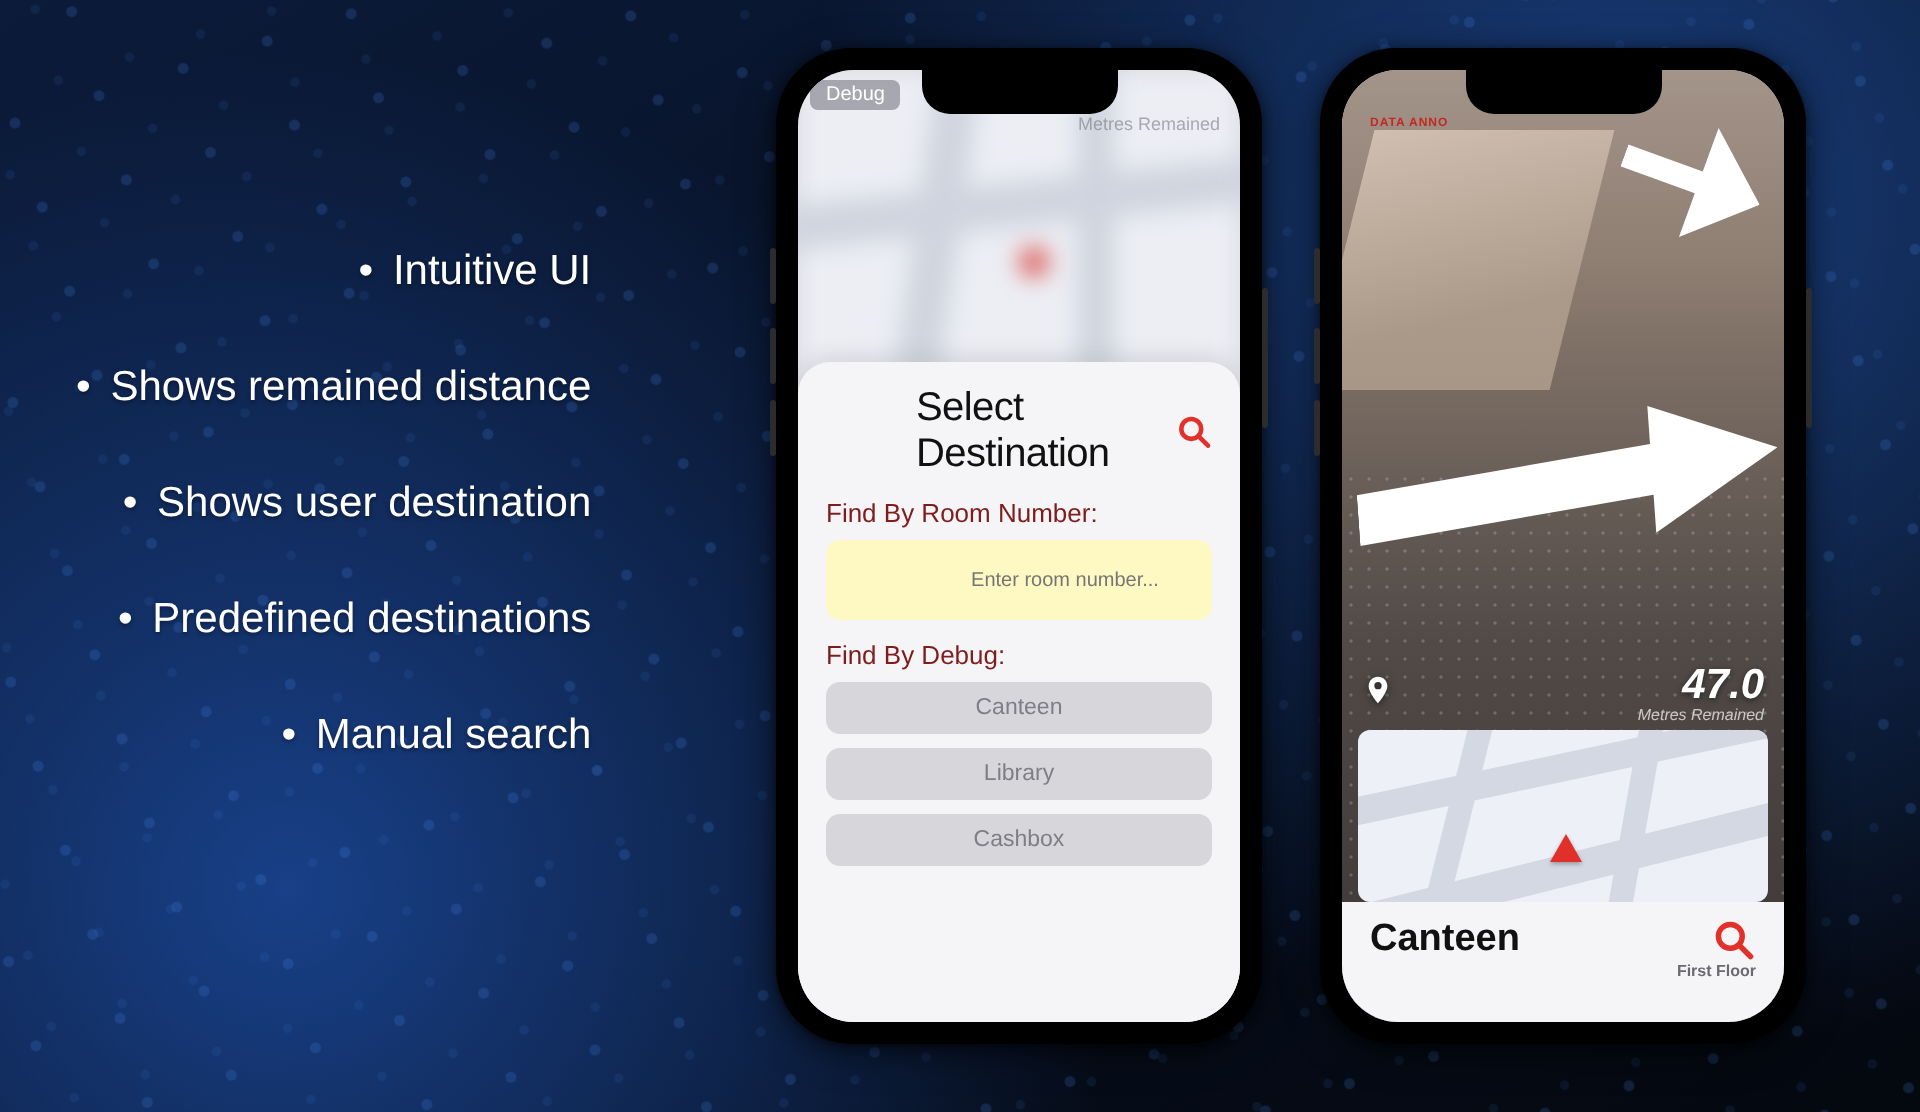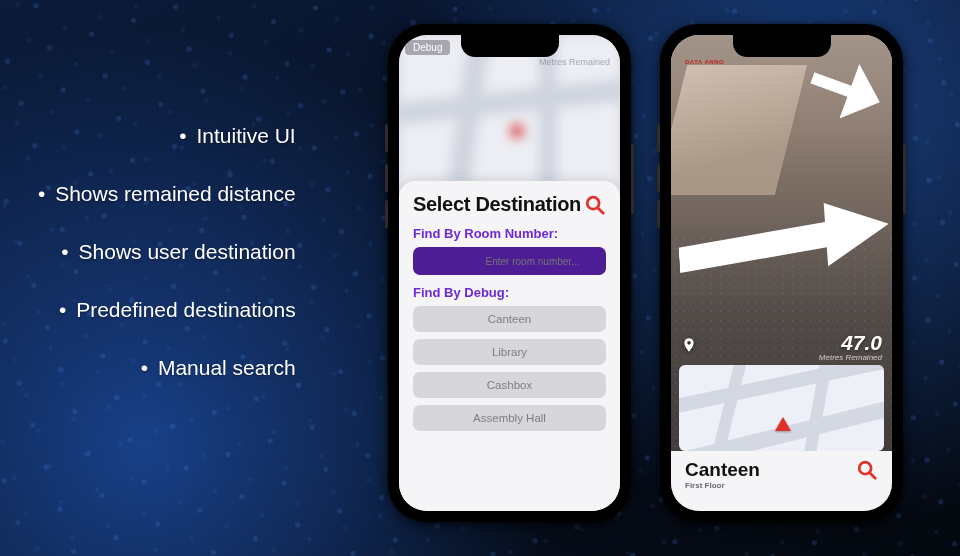--- a/index.html
+++ b/index.html
@@ -117,34 +117,34 @@
     background: #f5f5f7;
     border-radius: 16px 16px 0 0;
     box-shadow: 0 -2px 12px rgba(0,0,0,0.12);
     padding: 12px 14px 10px;
   }
   .sheetHeader {
     display: flex; align-items: center; justify-content: space-between;
     margin-bottom: 8px;
   }
   .sheetHeader h2 {
-    font-size: 20px; font-weight: 700; color: #111; letter-spacing: -0.3px;
+    font-size: 20px; font-weight: 400; color: #111; letter-spacing: -0.3px; margin-left: 45px;
   }
   .mag {
     width: 22px; height: 22px; color: #e2312a;
   }
   .mag svg { width: 100%; height: 100%; display:block; }
   .subLabel {
-    font-size: 13px; font-weight: 700; color: #6d28d9;
+    font-size: 13px; font-weight: 400; color: #7f1d1d;
     margin-top: 10px; margin-bottom: 6px;
   }
   .roomInput {
-    width: 100%; height: 28px;
+    width: 100%; height: 40px;
     border: none; border-radius: 7px;
-    background: #4c1d95;
+    background: #fef9c3;
     color: #8a8a90; font-size: 10px;
     text-align: center;
     padding-left: 46px;
   }
   .destBtn {
     display: block; width: 100%;
     height: 26px; line-height: 26px;
     border: none; border-radius: 7px;
     background: #d6d6db;
     color: #7e7e84;
@@ -216,21 +216,21 @@
   }
   .phB .destBar {
     position: absolute; left: 0; right: 0; bottom: 0;
     height: 60px;
     background: #f5f5f7;
     padding: 8px 14px 4px;
     display: flex; flex-direction: column; justify-content: flex-start;
   }
   .phB .destBar .row { display: flex; align-items: center; justify-content: space-between; }
   .phB .destBar h3 { font-size: 19px; font-weight: 700; color: #111; }
-  .phB .destBar .sub { font-size: 8px; color: #6a6a70; margin-top: 0px; font-weight:600;}
+  .phB .destBar .sub { font-size: 8px; color: #6a6a70; margin-top: 0px; font-weight:600;text-align:right;}
 </style>
 </head>
 <body>
 
 <div class="stage">
   <div class="dots"></div>
 
 
   <ul class="bullets">
     <li>Intuitive UI</li>
@@ -261,21 +261,20 @@
                 <line x1="15" y1="15" x2="21" y2="21"></line>
             </svg>
           </span>
         </div>
         <div class="subLabel">Find By Room Number:</div>
         <input class="roomInput" placeholder="Enter room number..." style="">
         <div class="subLabel">Find By Debug:</div>
         <button class="destBtn">Canteen</button>
         <button class="destBtn">Library</button>
         <button class="destBtn">Cashbox</button>
-        <button class="destBtn">Assembly Hall</button>
       </div>
     </div>
   </div>
 
   <div class="phone phB">
     <div class="screen">
       <div class="notch"></div>
       <div class="arView">
         <div class="wallHi"></div>
         <div class="floorSpeck"></div>

